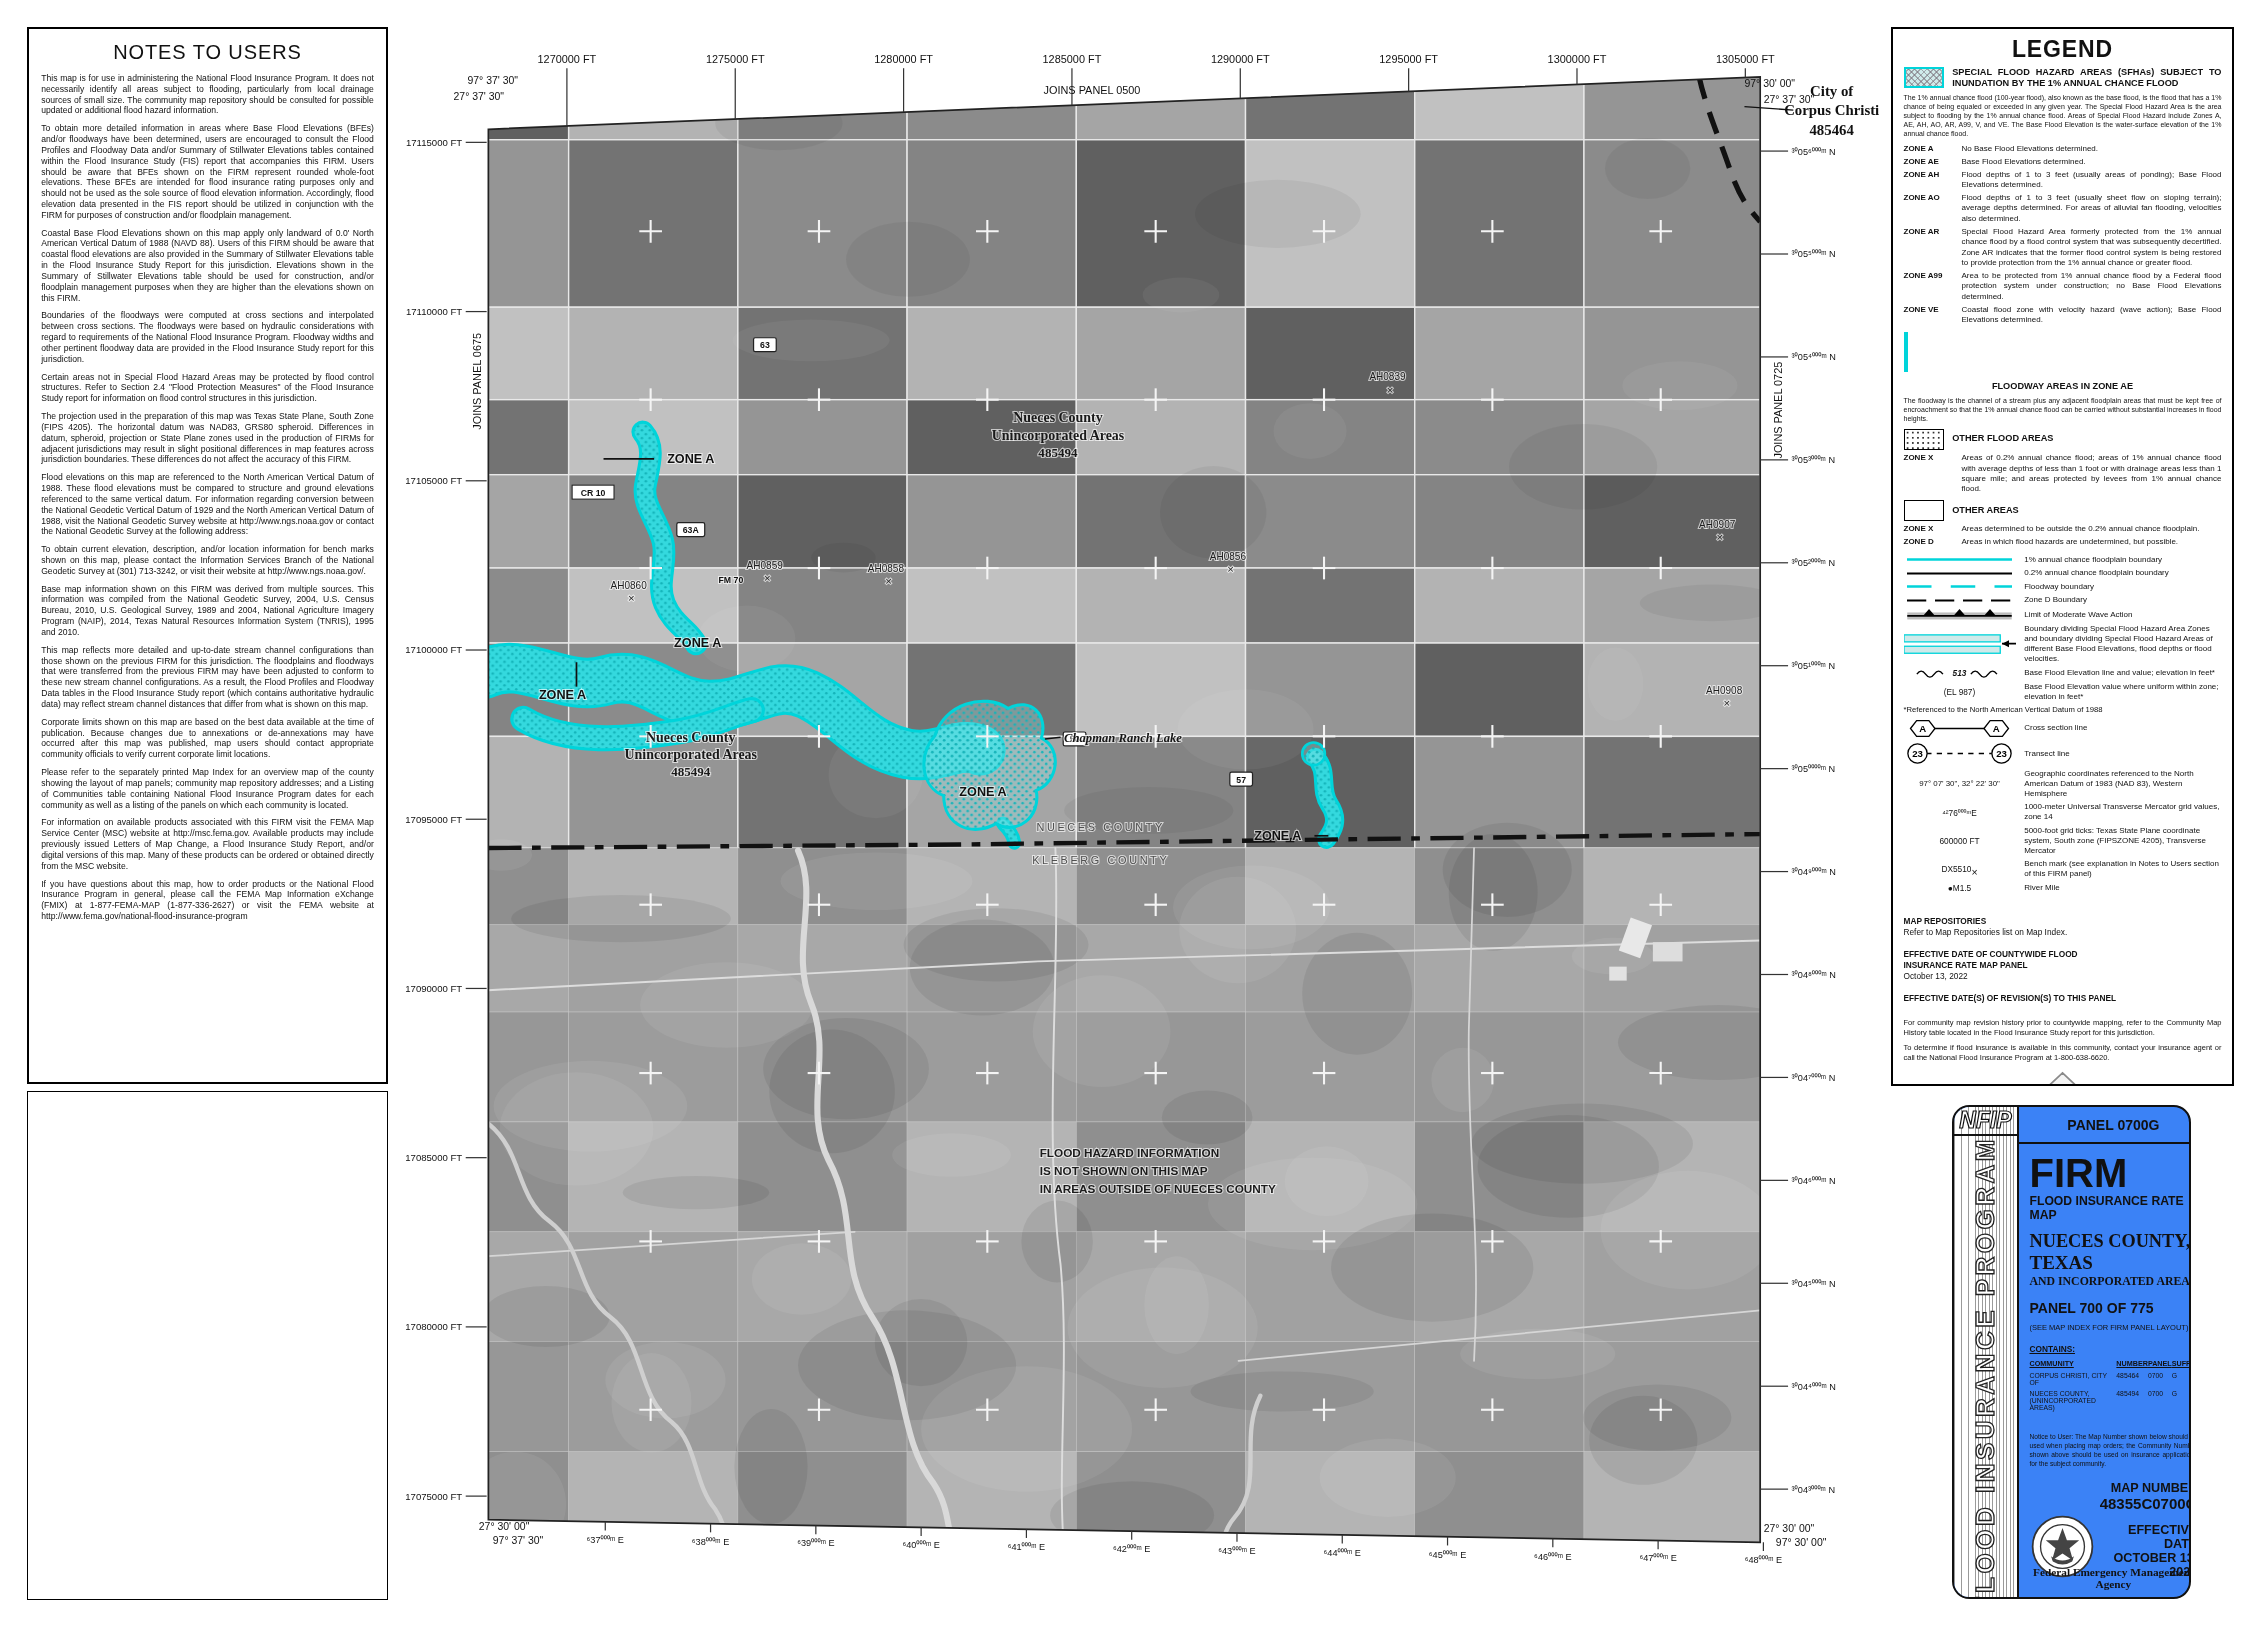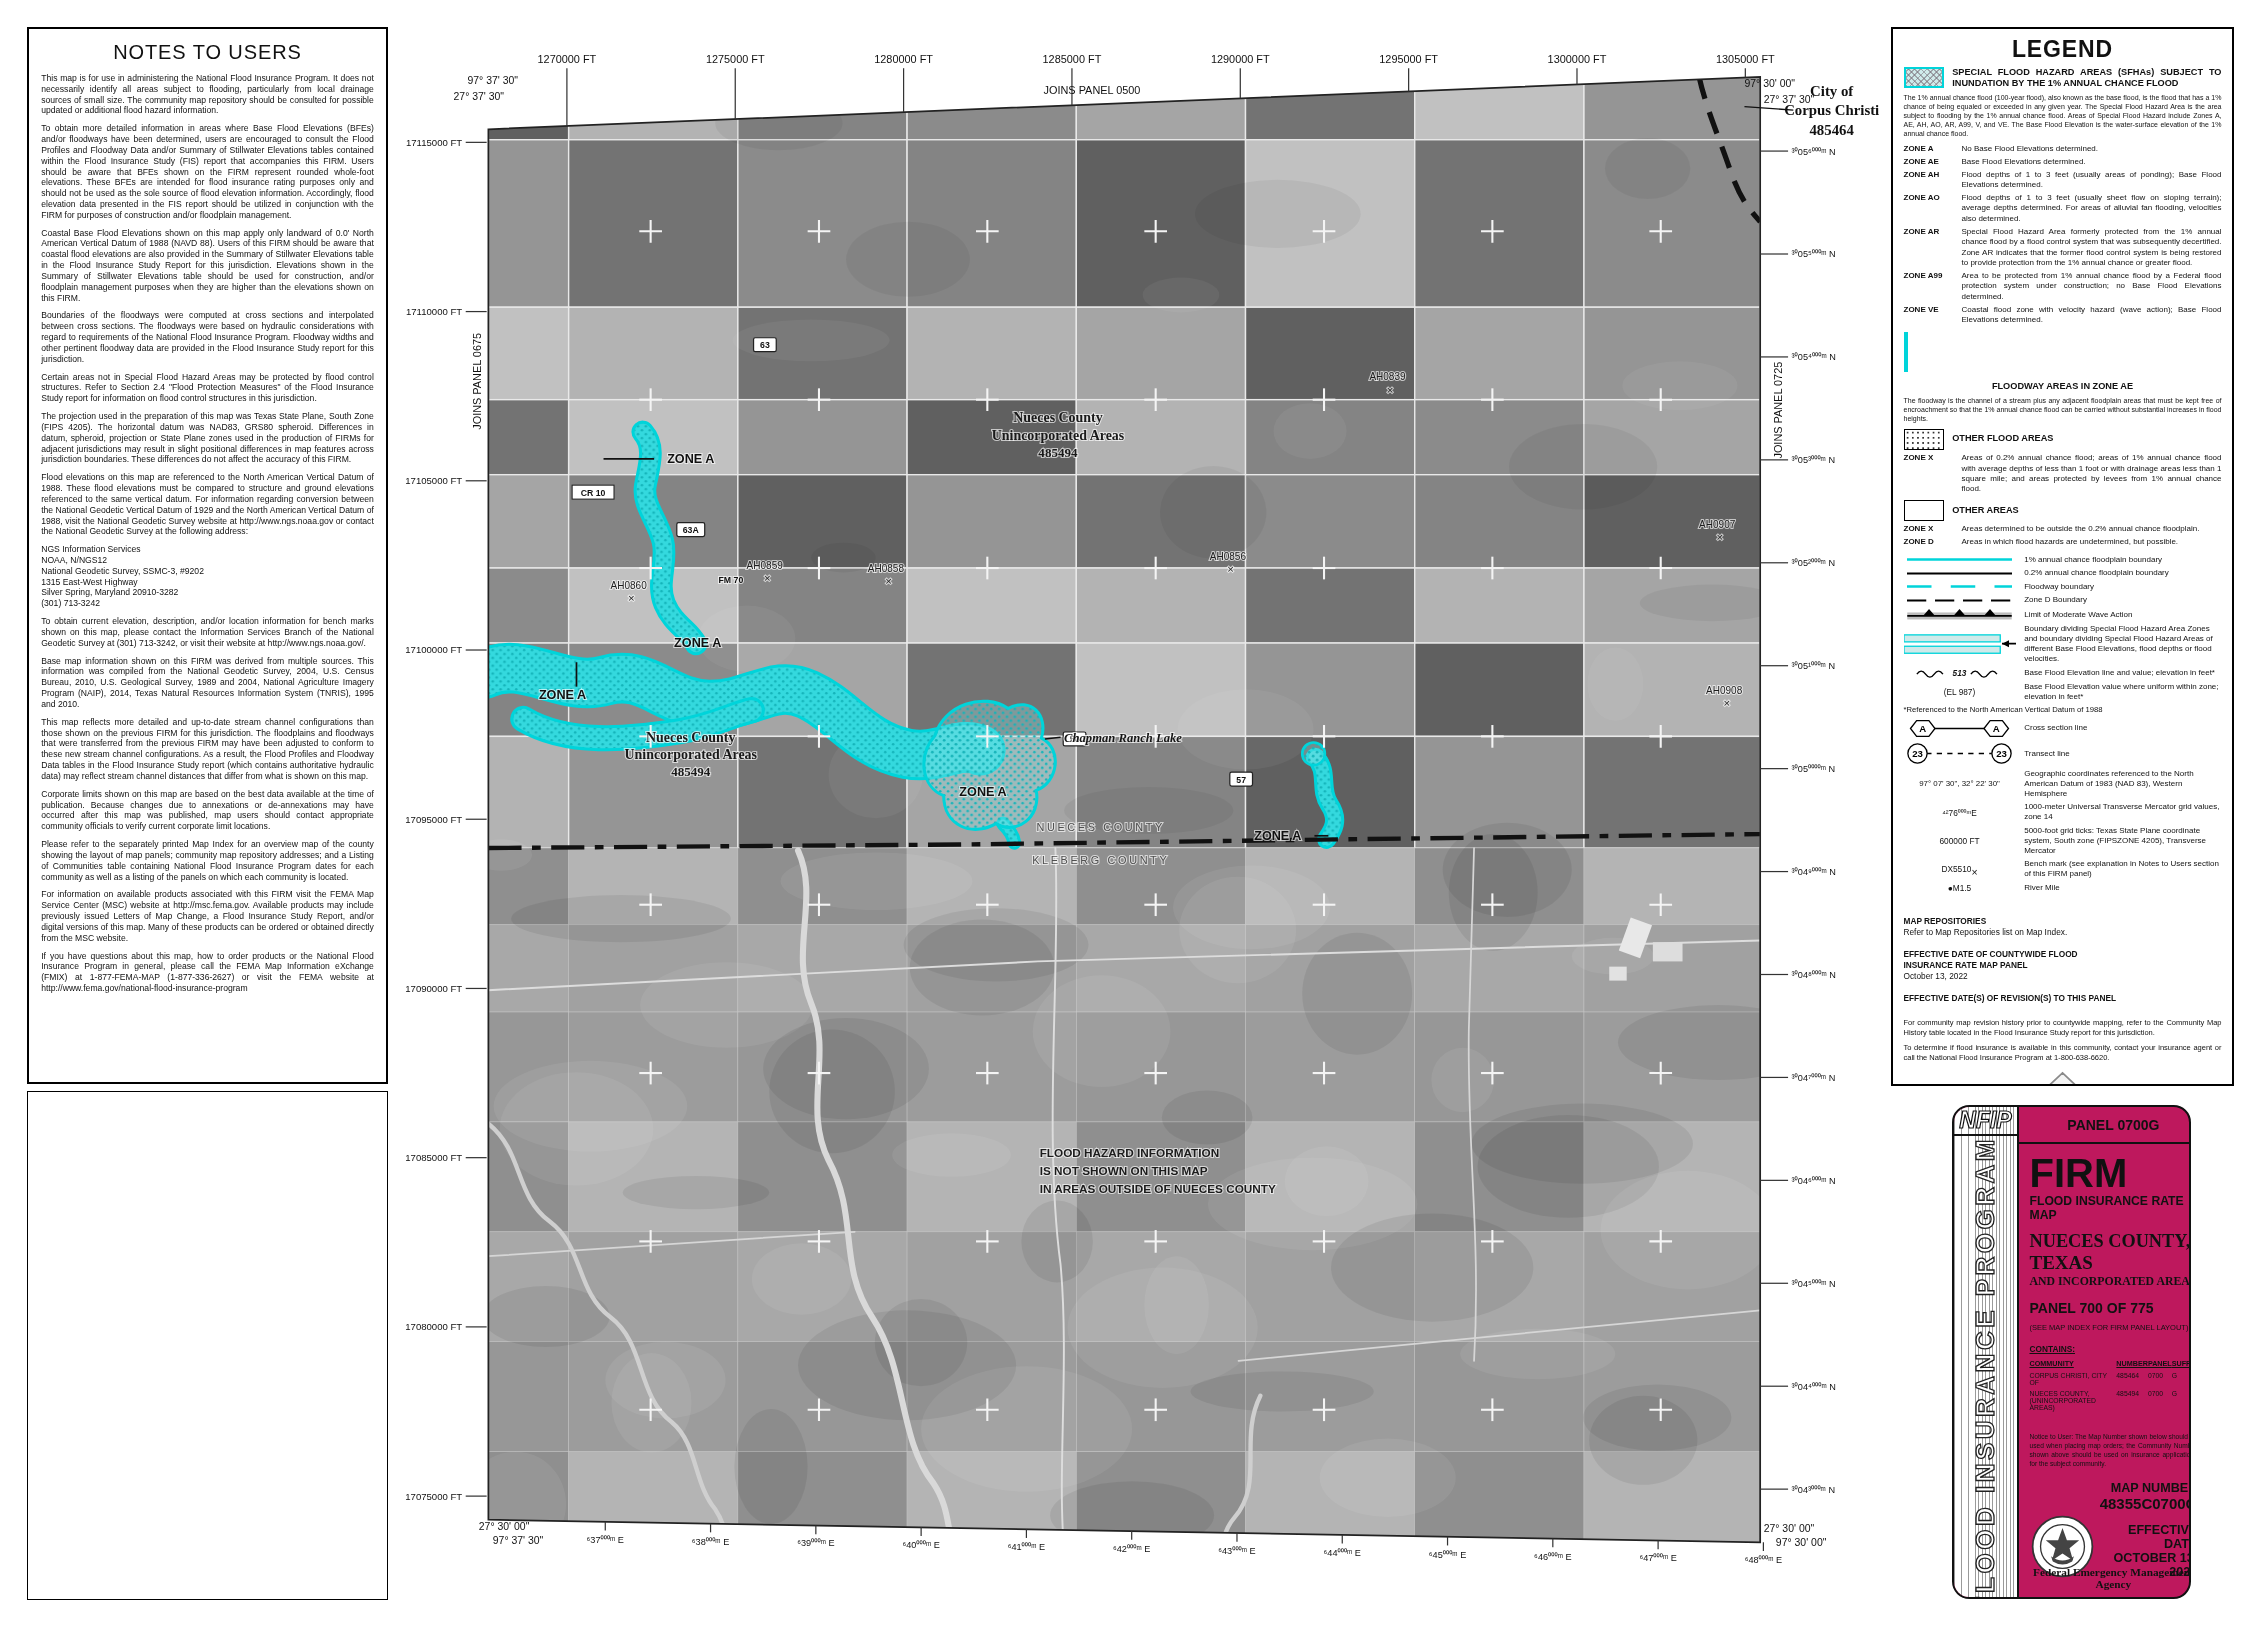--- a/index.html
+++ b/index.html
@@ -34,21 +34,21 @@
   .zn b{flex:0 0 58px;font-size:8px;}
   .zn span{flex:1;font-size:8px;line-height:1.3;text-align:justify;}
   .lg-row{display:flex;gap:8.7px;align-items:center;margin:3.5px 0;}
   .lg-sym{flex:0 0 112px;display:flex;justify-content:center;align-items:center;font-size:8.3px;}
   .lg-lab{flex:1;font-size:8px;line-height:1.25;}
   .fn{font-size:7.7px;margin:1.7px 0 3.5px 0;}
   .lg-center{text-align:left;font-size:8.3px;line-height:1.35;}
   .lg-center b{font-size:8.3px;}
   
   #firm-block{position:absolute;left:1952px;top:1105px;width:239px;height:494px;border:2.2px solid #111;
-     border-radius:17.4px;background:#be185d;display:flex;overflow:hidden;box-sizing:border-box;}
+     border-radius:17.4px;background:#3b82f6;display:flex;overflow:hidden;box-sizing:border-box;}
   #nfip-banner{flex:0 0 65px;border-right:2.2px solid #111;display:flex;flex-direction:column;box-sizing:border-box;
      background-image:repeating-linear-gradient(90deg,#9a9a9a 0 0.9px,#fff 0.9px 3.5px);}
   #nfip-logo{height:35px;border-bottom:2.2px solid #111;display:flex;align-items:center;justify-content:center;
      font-weight:bold;font-style:italic;font-size:23px;color:#fff;-webkit-text-stroke:1.2px #111;}
   #nfip-vert{flex:1;display:flex;align-items:center;justify-content:center;
      writing-mode:vertical-rl;transform:rotate(180deg);font-weight:bold;font-size:26px;letter-spacing:3.5px;
      color:#fff;-webkit-text-stroke:1.3px #222;white-space:nowrap;}
   #fp-main{flex:1;display:flex;flex-direction:column;position:relative;}
   #fp-header{height:35px;border-bottom:2.2px solid #111;display:flex;align-items:center;justify-content:center;
      font-weight:bold;font-size:14px;}
@@ -79,26 +79,20 @@
 
 <div class="box" id="notes-box">
   <h1>NOTES TO USERS</h1>
   <p>This map is for use in administering the National Flood Insurance Program.  It does not necessarily identify all areas subject to flooding, particularly from local drainage sources of small size.  The community map repository should be consulted for possible updated or additional flood hazard information.</p>
   <p>To obtain more detailed information in areas where Base Flood Elevations (BFEs) and/or floodways have been determined, users are encouraged to consult the Flood Profiles and Floodway Data and/or Summary of Stillwater Elevations tables contained within the Flood Insurance Study (FIS) report that accompanies this FIRM.  Users should be aware that BFEs shown on the FIRM represent rounded whole-foot elevations.  These BFEs are intended for flood insurance rating purposes only and should not be used as the sole source of flood elevation information.  Accordingly, flood elevation data presented in the FIS report should be utilized in conjunction with the FIRM for purposes of construction and/or floodplain management.</p>
   <p>Coastal Base Flood Elevations shown on this map apply only landward of 0.0' North American Vertical Datum of 1988 (NAVD 88).  Users of this FIRM should be aware that coastal flood elevations are also provided in the Summary of Stillwater Elevations table in the Flood Insurance Study Report for this jurisdiction.  Elevations shown in the Summary of Stillwater Elevations table should be used for construction, and/or floodplain management purposes when they are higher than the elevations shown on this FIRM.</p>
   <p>Boundaries of the floodways were computed at cross sections and interpolated between cross sections.  The floodways were based on hydraulic considerations with regard to requirements of the National Flood Insurance Program.  Floodway widths and other pertinent floodway data are provided in the Flood Insurance Study report for this jurisdiction.</p>
   <p>Certain areas not in Special Flood Hazard Areas may be protected by flood control structures.  Refer to Section 2.4 "Flood Protection Measures" of the Flood Insurance Study report for information on flood control structures in this jurisdiction.</p>
   <p>The projection used in the preparation of this map was Texas State Plane, South Zone (FIPS 4205).  The horizontal datum was NAD83, GRS80 spheroid.  Differences in datum, spheroid, projection or State Plane zones used in the production of FIRMs for adjacent jurisdictions may result in slight positional differences in map features across jurisdiction boundaries.  These differences do not affect the accuracy of this FIRM.</p>
   <p>Flood elevations on this map are referenced to the North American Vertical Datum of 1988.  These flood elevations must be compared to structure and ground elevations referenced to the same vertical datum.  For information regarding conversion between the National Geodetic Vertical Datum of 1929 and the North American Vertical Datum of 1988, visit the National Geodetic Survey website at http://www.ngs.noaa.gov or contact the National Geodetic Survey at the following address:</p>
-  <p class="addr">NGS Information Services
-NOAA, N/NGS12
-National Geodetic Survey, SSMC-3, #9202
-1315 East-West Highway
-Silver Spring, Maryland 20910-3282
-(301) 713-3242</p>
   <p>To obtain current elevation, description, and/or location information for bench marks shown on this map, please contact the Information Services Branch of the National Geodetic Survey at (301) 713-3242, or visit their website at http://www.ngs.noaa.gov/.</p>
   <p>Base map information shown on this FIRM was derived from multiple sources.  This information was compiled from the National Geodetic Survey, 2004, U.S. Census Bureau, 2010, U.S. Geological Survey, 1989 and 2004, National Agriculture Imagery Program (NAIP), 2014, Texas Natural Resources Information System (TNRIS), 1995 and 2010.</p>
   <p>This map reflects more detailed and up-to-date stream channel configurations than those shown on the previous FIRM for this jurisdiction.  The floodplains and floodways that were transferred from the previous FIRM may have been adjusted to conform to these new stream channel configurations.  As a result, the Flood Profiles and Floodway Data tables in the Flood Insurance Study report (which contains authoritative hydraulic data) may reflect stream channel distances that differ from what is shown on this map.</p>
   <p>Corporate limits shown on this map are based on the best data available at the time of publication.  Because changes due to annexations or de-annexations may have occurred after this map was published, map users should contact appropriate community officials to verify current corporate limit locations.</p>
   <p>Please refer to the separately printed Map Index for an overview map of the county showing the layout of map panels; community map repository addresses; and a Listing of Communities table containing National Flood Insurance Program dates for each community as well as a listing of the panels on which each community is located.</p>
   <p>For information on available products associated with this FIRM visit the FEMA Map Service Center (MSC) website at http://msc.fema.gov.  Available products may include previously issued Letters of Map Change, a Flood Insurance Study Report, and/or digital versions of this map.  Many of these products can be ordered or obtained directly from the MSC website.</p>
   <p>If you have questions about this map, how to order products or the National Flood Insurance Program in general, please call the FEMA Map Information eXchange (FMIX) at 1-877-FEMA-MAP (1-877-336-2627) or visit the FEMA website at http://www.fema.gov/national-flood-insurance-program</p>
 </div>
 <div class="box" id="notes-empty"></div>
 

